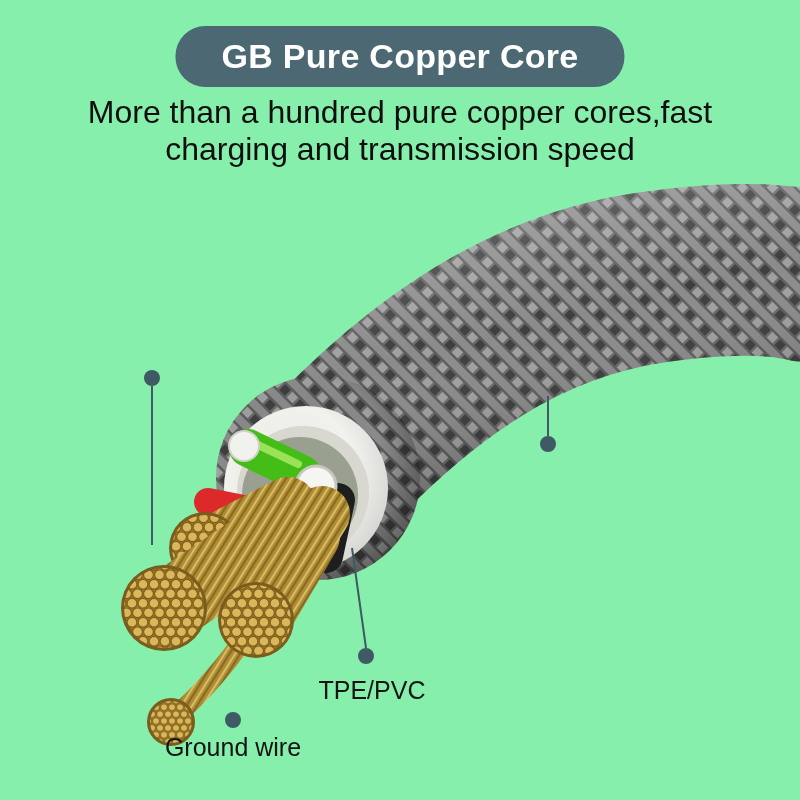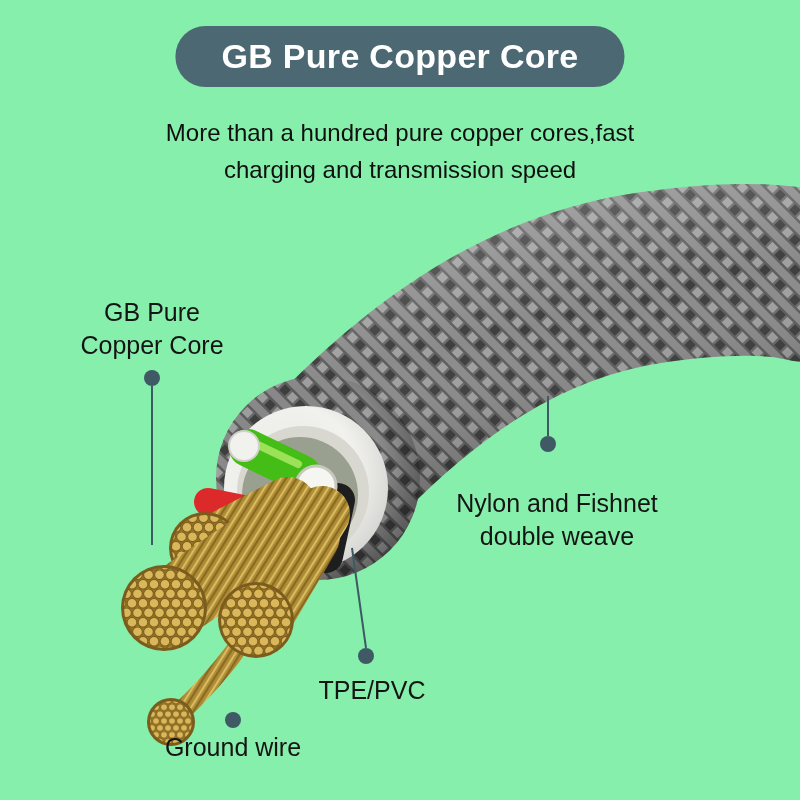--- a/index.html
+++ b/index.html
@@ -25,25 +25,24 @@
     border-radius: 30px;
     white-space: nowrap;
     letter-spacing: 0.3px;
   }
   .subtitle {
     position: absolute;
     top: 94px;
     left: 0;
     width: 800px;
     text-align: center;
-    font-size: 24px;
+    font-size: 32px;
     line-height: 37px;
     color: #0f0f0f;
     white-space: pre-line;
-    margin-top: 20px;
   }
   .callout-label {
     position: absolute;
     text-align: center;
     font-size: 25px;
     line-height: 33px;
     color: #141414;
     white-space: pre-line;
   }
   #label-copper { left: 42px;  top: 296px; width: 220px; }
@@ -186,20 +185,16 @@
       <circle cx="366" cy="656" r="8"></circle>
       <circle cx="233" cy="720" r="8"></circle>
     </g>
   </svg>
 
   <div class="banner">GB Pure Copper Core</div>
 
   <div class="subtitle">More than a hundred pure copper cores,fast
 charging and transmission speed</div>
 
-  <div class="callout-label" id="label-copper">GB Pure
-Copper Core</div>
-  <div class="callout-label" id="label-nylon">Nylon and Fishnet
-double weave</div>
   <div class="callout-label" id="label-ground">Ground wire</div>
   <div class="callout-label" id="label-tpe">TPE/PVC</div>
 
 </div>
 
 </body></html>

